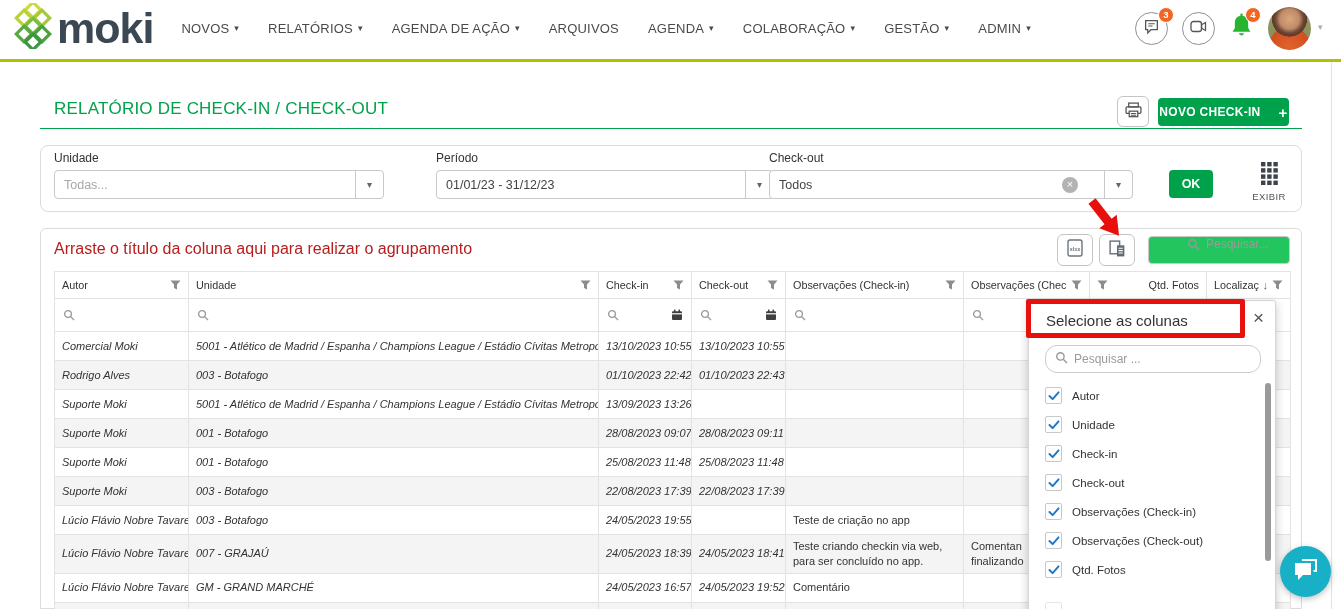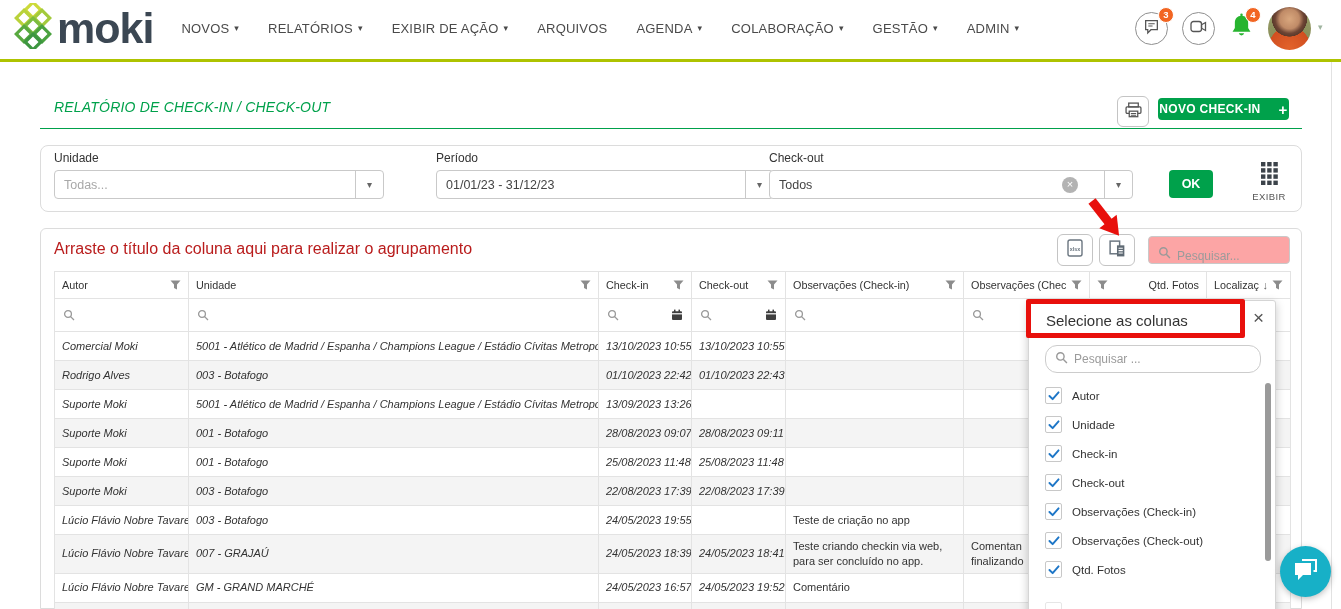--- a/index.html
+++ b/index.html
@@ -34,29 +34,29 @@
     width:43px; height:43px; border-radius:50%; cursor:pointer;
     background:
       radial-gradient(circle at 50% 28%, #d9a77e 0%, #c08b67 26%, #6e4534 38%, #5a3a2c 46%, transparent 47%),
       radial-gradient(circle at 50% 95%, #e2622b 0%, #d14f20 45%, #8a8f5a 46%, #9aa06a 100%);
     background-color:#9aa06a;
   }
   .page-caret { position:absolute; left:1318px; top:22px; font-size:9px; color:#9fb49f; }
   .right-edge-line { position:absolute; left:1331px; top:62px; width:1px; height:547px; background:#e2e2e2; }
 
   
-  .page-title { position:absolute; left:54px; top:99px; font-size:14px; color:#00a14b; letter-spacing:.2px;font-style:italic; }
+  .page-title { position:absolute; left:54px; top:99px; font-size:17px; color:#00a14b; letter-spacing:.2px; }
   .title-underline { position:absolute; left:40px; top:128px; width:1262px; height:1px; background:#00a14b; }
   .print-btn {
     position:absolute; left:1117px; top:96px; width:32px; height:31px;
     border:1px solid #c4c4c4; border-radius:6px; background:#fff;
     display:flex; align-items:center; justify-content:center; cursor:pointer;
   }
   .new-btn {
-    position:absolute; left:1158px; top:98px; width:131px; height:22px;
+    position:absolute; left:1158px; top:98px; width:131px; height:28px;
     background:#00a14b; border:none; border-radius:4px; color:#fff;
     font-size:12px; font-weight:bold; letter-spacing:.3px;
     display:flex; align-items:center; justify-content:center; gap:18px; cursor:pointer;
     font-family:"Liberation Sans", sans-serif;
   }
   .new-btn .plus { font-size:15px; font-weight:bold; line-height:1; }
 
   
   .filter-panel { position:absolute; left:40px; top:145px; width:1262px; height:67px; border:1px solid #dcdcdc; border-radius:8px; background:#fff; }
   .field { position:absolute; top:5px; }
@@ -87,21 +87,21 @@
   .grid-panel { position:absolute; left:40px; top:228px; width:1262px; height:381px; border:1px solid #dcdcdc; border-radius:6px 6px 0 0; background:#fff; }
   .group-hint { position:absolute; left:13px; top:11px; font-size:16px; color:#b91c1c;text-align:right; }
   .tool-btn {
     position:absolute; top:5px; width:36px; height:32px; border:1px solid #c4c4c4; border-radius:6px;
     background:#fff; display:flex; align-items:center; justify-content:center; cursor:pointer;
   }
   .tool-btn.xlsx { left:1016px; }
   .tool-btn.colchooser { left:1058px; }
   .search-box {
     position:absolute; left:1107px; top:7px; width:142px; height:28px;
-    border:1px solid #c9c9c9; border-radius:4px; display:flex; align-items:flex-end; background:#fca5a5;
+    border:1px solid #c9c9c9; border-radius:4px; display:flex; align-items:flex-start; background:#22c55e;padding-left:29px;
   }
   .search-box svg { margin:0 6px 0 9px; flex:none; }
   .search-box input {
     border:none; outline:none; flex:1; min-width:0; font-size:12px; color:#444;
     font-family:"Liberation Sans", sans-serif; background:transparent;
   }
   .search-box input::placeholder { color:#9b9b9b; }
 
   
   table.grid { position:absolute; left:13px; top:42px; width:1236px; border-collapse:collapse; table-layout:fixed; }
@@ -185,21 +185,21 @@
   <div class="nav-items">
     <div class="nav-item">
         <span>NOVOS</span>
         <span class="nav-caret">▾</span>
       </div>
     <div class="nav-item">
         <span>RELATÓRIOS</span>
         <span class="nav-caret">▾</span>
       </div>
     <div class="nav-item">
-        <span>EXIBIR DE AÇÃO</span>
+        <span>AGENDA DE AÇÃO</span>
         <span class="nav-caret">▾</span>
       </div>
     <div class="nav-item">
         <span>ARQUIVOS</span>
       </div>
     <div class="nav-item">
         <span>AGENDA</span>
         <span class="nav-caret">▾</span>
       </div>
     <div class="nav-item">

